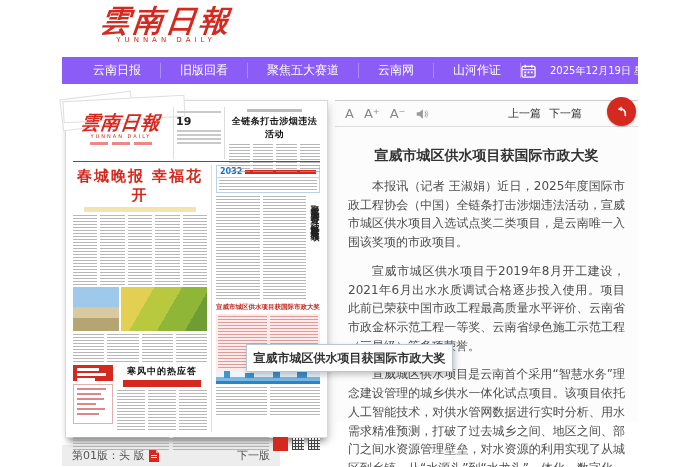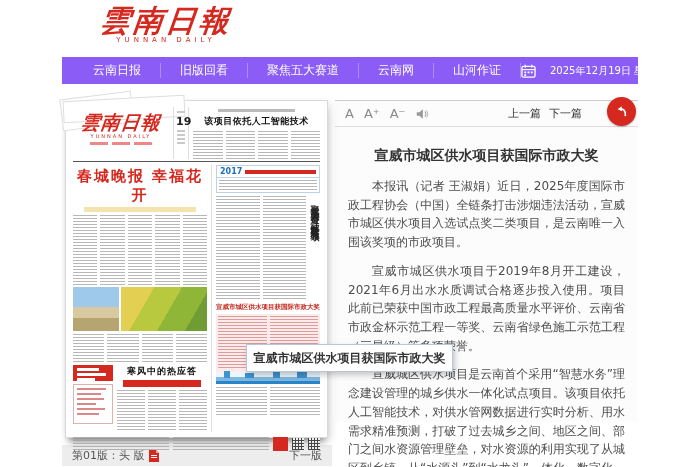--- a/index.html
+++ b/index.html
@@ -48,21 +48,21 @@
 
   .np-mast { display:flex; height:52px; }
   .np-mast-left { width:96px; text-align:center; padding-top:4px; }
   .np-mast-cn {
     font-family:"DejaVu Serif","Liberation Serif",serif; font-style:italic; font-weight:bold;
     font-size:19px; color:#d5281f; letter-spacing:1px; line-height:22px; transform:skewX(-6deg);
   }
   .np-mast-en { font-size:5px; color:#d5281f; letter-spacing:2px; }
   .np-mast-slogan { margin-top:3px; display:flex; justify-content:center; gap:4px; }
   .np-mast-slogan i { display:block; width:18px; height:3px; background:#e88; }
-  .np-datebox { width:16px; border-left:1px solid #ddd; border-right:1px solid #ddd; margin:0 4px; text-align:left; padding:2px 2px; }
+  .np-datebox { width:52px; border-left:1px solid #ddd; border-right:1px solid #ddd; margin:0 4px; text-align:left; padding:2px 2px; }
   .np-date-num { font-weight:bold; font-size:11px; color:#222; margin:2px 0; }
   .np-mini-line { height:2px; background:#c9c9c9; margin:2px 1px; }
   .np-mast-right { flex:1; text-align:center; padding-top:2px; }
   .np-kicker { width:60%; height:3px; background:#bbb; margin:0 auto 3px; }
   .np-head-top { font-weight:bold; font-size:9px; color:#111; letter-spacing:.5px; }
   .np-divider { border-top:1.5px solid #555; margin:2px 0 3px; }
 
   .np-main { display:flex; }
   .np-left { width:156px; padding-right:4px; border-right:1px solid #ddd; }
   .np-right { flex:1; padding-left:4px; }
@@ -144,21 +144,21 @@
   
   .tooltip {
     position:absolute; left:246px; top:344px; width:207px; height:28px;
     background:#fff; border:1px solid #b9c6d8; box-shadow:2px 3px 6px rgba(0,0,0,.22);
     display:flex; align-items:center; justify-content:center;
     font-size:12px; font-weight:bold; color:#333; z-index:60; white-space:nowrap;
   }
 
   
   .bottom-bar {
-    position:absolute; left:62px; top:445px; width:270px; height:21px;
+    position:absolute; left:62px; top:445px; width:218px; height:21px;
     background:#ededed; display:flex; align-items:center; justify-content:space-between;
     padding:0 10px; font-size:11px; color:#555;
   }
   .edition { display:flex; align-items:center; gap:4px; }
   .pdf-icon { width:10px; height:12px; display:block; }
   .next-page { cursor:pointer; }
 </style>
 </head>
 <body>
 
@@ -204,21 +204,21 @@
     <div class="np-datebox">
       <div class="np-mini-line"></div>
       <div class="np-date-num">19</div>
       <div class="np-mini-line"></div>
         <div class="np-mini-line"></div>
         <div class="np-mini-line"></div>
         <div class="np-mini-line"></div>
     </div>
     <div class="np-mast-right">
       <div class="np-kicker"></div>
-      <div class="np-head-top">该项目依托人工智能技术</div>
+      <div class="np-head-top">全链条打击涉烟违法活动</div>
       <div class="cols" style="height:28px; margin-top:3px;">
         <div class="ft"></div>
           <div class="ft"></div>
           <div class="ft"></div>
           <div class="ft"></div>
       </div>
     </div>
   </div>
   <div class="np-divider"></div>
 
@@ -267,21 +267,21 @@
               <div class="ft"></div>
               <div class="ft"></div>
           </div>
         </div>
       </div>
     </div>
 
     <div class="np-right">
       <div class="np-right-box">
         <div class="np-right-box-head">
-          <span class="np-year">2017</span>
+          <span class="np-year">2032</span>
           <span class="np-year-bar"></span>
         </div>
         <div class="ft" style="height:10px; margin:2px;"></div>
       </div>
       <div class="np-vblock">
         <div class="cols vcols">
           <div class="ft"></div>
             <div class="ft"></div>
         </div>
         <div class="np-vert-head">聚焦五大赛道 破解发展瓶颈</div>

